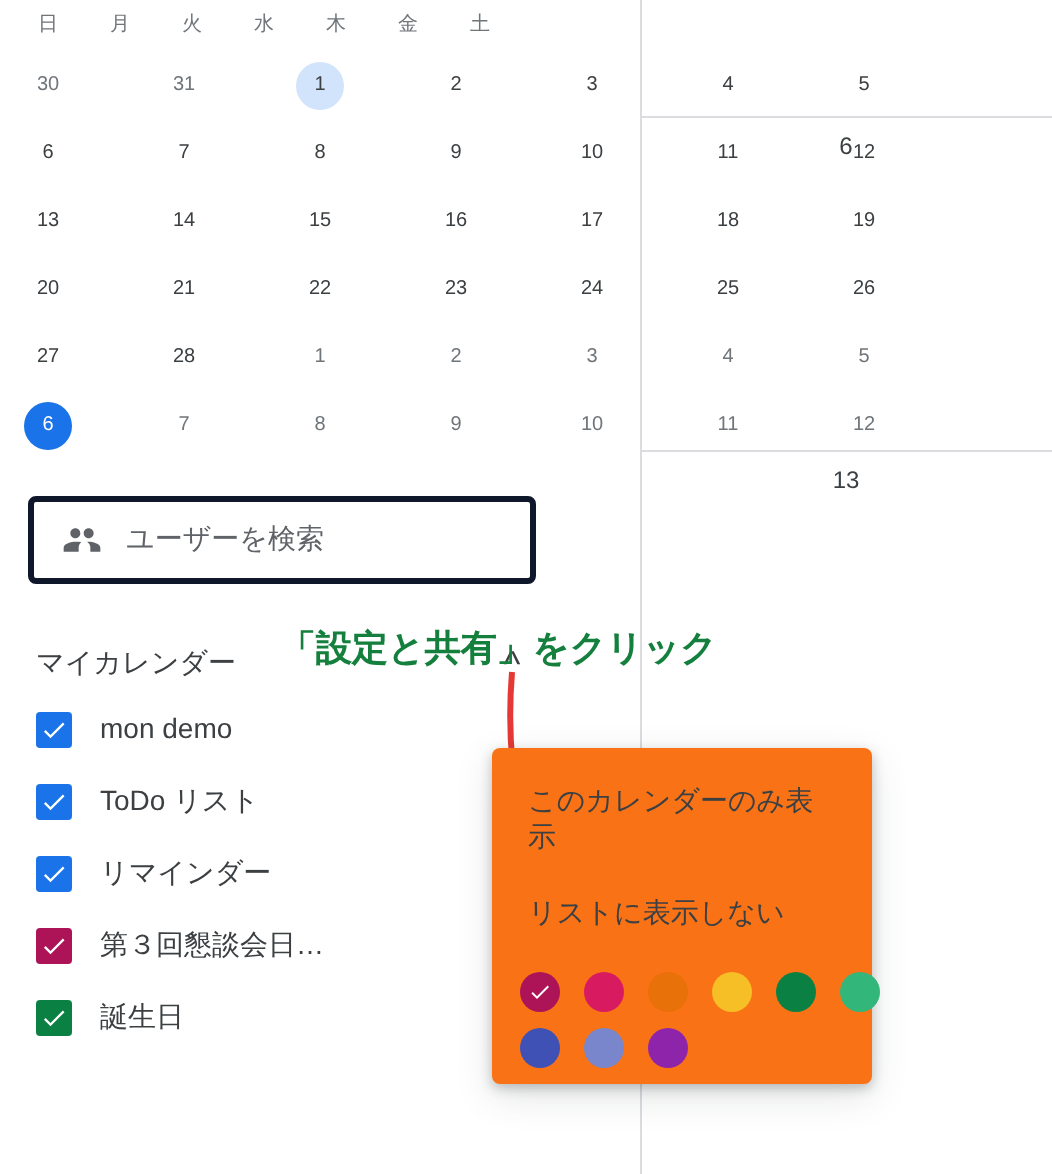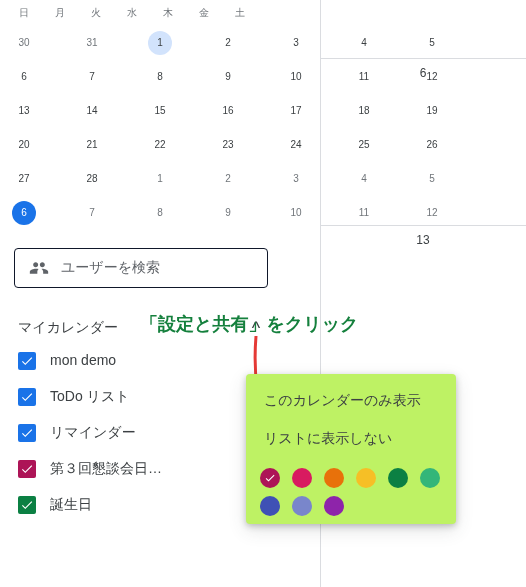--- a/index.html
+++ b/index.html
@@ -16,36 +16,36 @@
   .dow span{font-size:10px;color:#70757a;font-weight:500;height:26px;line-height:26px;text-align:center;}
   .wk{height:34px;align-items:center;gap:32px;}
   .wk span{font-size:10px;color:#3c4043;font-weight:500;width:36px;height:24px;line-height:24px;text-align:center;cursor:pointer;border-radius:50%;}
   .wk span.oth{color:#70757a;}
   .wk span.sel{position:relative;}
   .wk span.sel::before{content:"";position:absolute;left:50%;top:50%;width:24px;height:24px;margin:-12px 0 0 -12px;border-radius:50%;background:#d2e3fc;z-index:-1;}
   .wk span.cur{position:relative;color:#fff;}
   .wk span.cur::before{content:"";position:absolute;left:50%;top:50%;width:24px;height:24px;margin:-12px 0 0 -12px;border-radius:50%;background:#1a73e8;z-index:-1;}
   .wk span{position:relative;z-index:0;}
   
-  .search{margin:18px 14px 0 14px;height:38px;border:1px solid #0f172a;border-radius:4px;display:flex;align-items:center;padding:0 14px;color:#5f6368;cursor:text;}
+  .search{margin:18px 14px 0 14px;height:38px;border:3px solid #0f172a;border-radius:4px;display:flex;align-items:center;padding:0 14px;color:#5f6368;cursor:text;}
   .search .ic{width:20px;height:20px;margin-right:12px;fill:#5f6368;}
   .search .ph{font-size:14px;color:#5f6368;}
   
   .section{margin:28px 14px 0 18px;}
   .sec-head{display:flex;align-items:center;justify-content:space-between;height:24px;cursor:pointer;}
   .sec-head .lbl{font-size:14px;color:#3c4043;font-weight:500;}
   .sec-head .chev{width:24px;text-align:center;font-size:18px;color:#3c4043;}
   .cal-list{margin-top:12px;}
   .cal-row{display:flex;height:36px;}
   .chk{width:18px;height:18px;border-radius:2px;margin-right:14px;display:inline-flex;align-items:center;justify-content:center;flex:0 0 18px;}
   .chk svg{width:14px;height:14px;fill:#fff;}
   .cal-row .nm{font-size:14px;color:#3c4043;flex:1;white-space:nowrap;overflow:hidden;text-overflow:ellipsis;}
   .cal-row .x{width:22px;color:#5f6368;font-size:18px;text-align:center;cursor:pointer;}
   
-  .popup{position:absolute;left:246px;top:374px;width:210px;background:#bef264;border-radius:4px;box-shadow:0 2px 6px rgba(60,64,67,.3),0 6px 18px rgba(60,64,67,.15);padding:8px 0;}
+  .popup{position:absolute;left:246px;top:374px;width:190px;background:#f97316;border-radius:4px;box-shadow:0 2px 6px rgba(60,64,67,.3),0 6px 18px rgba(60,64,67,.15);padding:8px 0;}
   .popup .mi{font-size:14px;color:#3c4043;padding:10px 18px;cursor:pointer;}
   .popup .mi.hl{margin:0 14px;padding:8px 10px;border:2px solid #e53935;border-radius:4px;}
   .popup .palette{padding:10px 14px 0 14px;display:grid;grid-template-columns:repeat(6,24px);grid-gap:8px;}
   .sw{width:20px;height:20px;border-radius:50%;cursor:pointer;display:flex;align-items:center;justify-content:center;}
   .sw svg{width:12px;height:12px;fill:#fff;}
   
   .anno{position:absolute;left:140px;top:312px;color:#15803d;font-size:18px;font-weight:700;white-space:nowrap;}
   
   .arrow{position:absolute;left:0;top:0;pointer-events:none;}
 </style>

